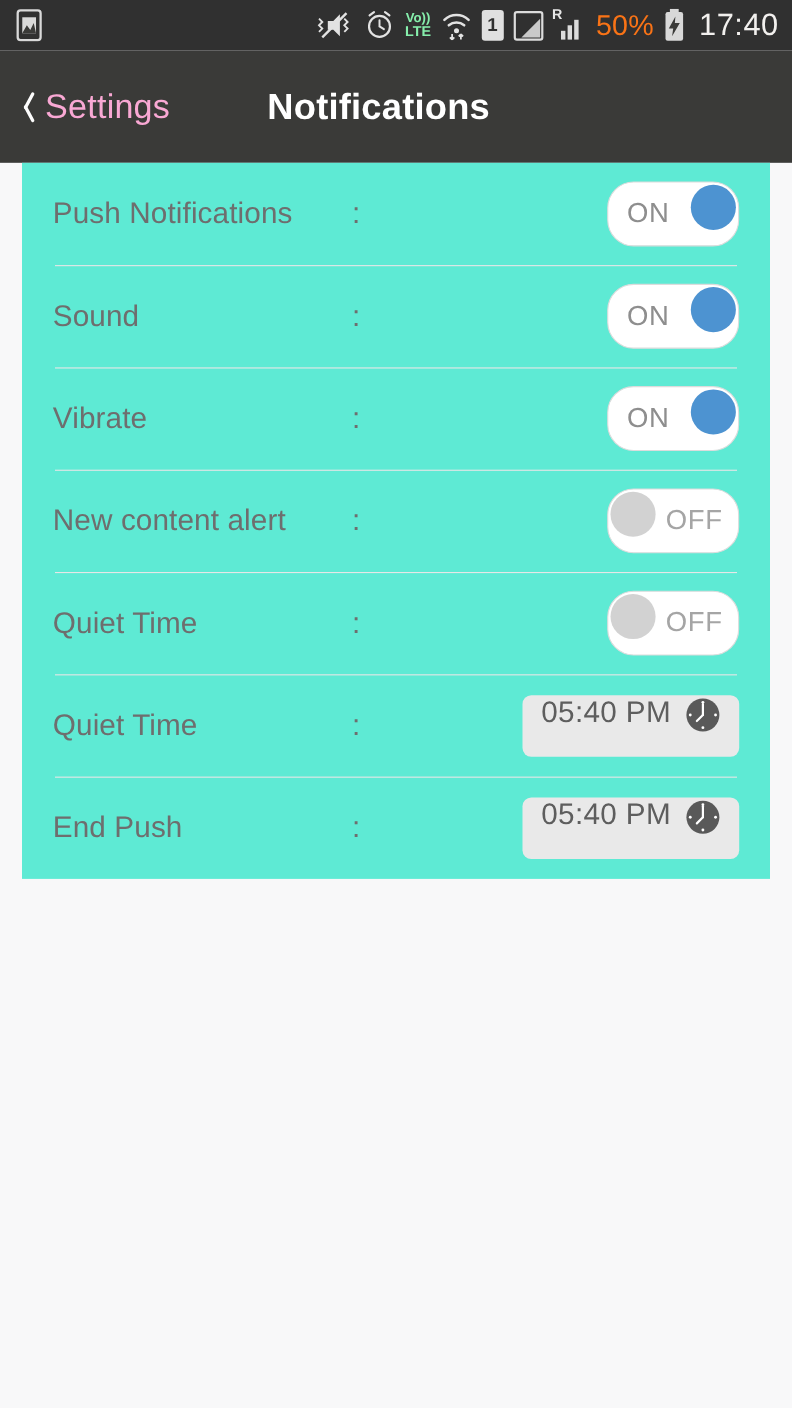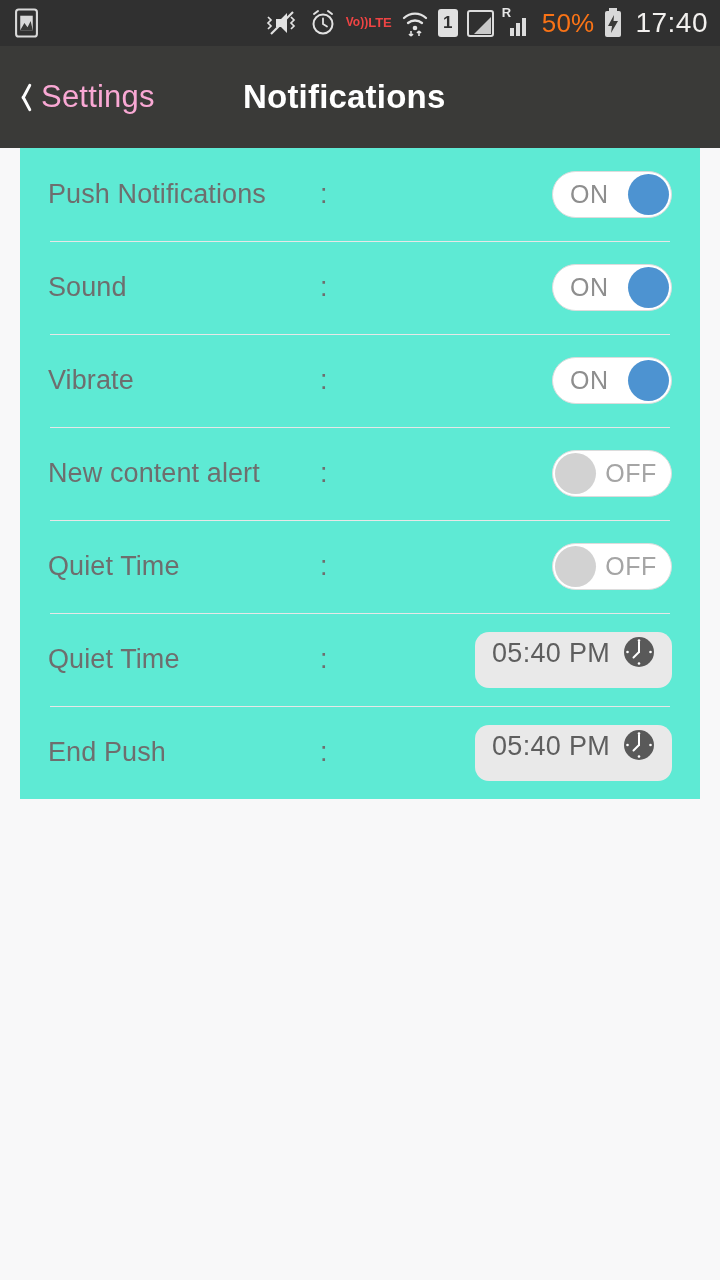--- a/index.html
+++ b/index.html
@@ -21,22 +21,22 @@
   }
   .sb-left { display:flex; align-items:center; }
   .sb-right {
     margin-left:auto;
     display:flex; align-items:center; gap:9px;
   }
   .sb-icon { display:flex; align-items:center; justify-content:center; }
   .sb-text { font-size:26px; letter-spacing:.2px; color:#f97316; }
   .sb-time { font-size:28px; color:#f2f0ee; letter-spacing:.5px; margin-left:3px; }
   .volte {
-    display:flex; flex-direction:row; align-items:center;
-    line-height:.95; font-size:13px; font-weight:bold; color:#ef4444;
+    display:flex; flex-direction:column; align-items:center;
+    line-height:.95; font-size:13px; font-weight:bold; color:#86efac;
   }
   .volte span:first-child { font-size:12px; }
   .simbox {
     width:20px; height:28px; border-radius:3px; background:#e0e0e0;
     color:#303030; font-size:17px; font-weight:bold;
     display:flex; align-items:center; justify-content:center;
   }
   .sigbox {
     width:27px; height:27px; border:2px solid #dcdcdc; border-radius:3px;
     position:relative; overflow:hidden;
@@ -89,41 +89,41 @@
   }
   .row-label {
     color:#6e6e6e; font-size:27px; letter-spacing:.1px;
     width:272px; flex:none;
   }
   .row-colon { color:#6e6e6e; font-size:27px; width:40px; flex:none; }
   .row-control { margin-left:auto; display:flex; align-items:center; }
 
   
   .toggle {
-    width:120px; height:47px; border-radius:24px;
+    width:120px; height:59px; border-radius:24px;
     border:1.5px solid #dcdcdc; background:#ffffff;
     display:flex; align-items:center; cursor:pointer;
     position:relative;
   }
   .toggle .knob {
     width:41px; height:41px; border-radius:50%;
     position:absolute; top:1.5px;
   }
   .toggle .state {
     font-size:25px; letter-spacing:.6px; position:absolute;
   }
   .toggle.on .knob { right:2px; background:#4d93d1; }
   .toggle.on .state { left:17px; color:#8e8e8e; }
   .toggle.off .knob { left:2px; background:#d2d2d2; }
   .toggle.off .state { right:14px; color:#a5a5a5; }
 
   
   .timefield {
-    min-width:186px; height:56px; border-radius:14px;
-    background:#e9e9e9; display:flex; align-items:center;
+    min-width:186px; height:56px; border-radius:8px;
+    background:#e9e9e9; display:flex; 
     gap:11px; padding:0 15px 12px 17px; cursor:pointer;
   }
   .timefield .tval { font-size:27px; color:#5e5e5e; letter-spacing:.3px; }
   .clock-ic { width:36px; height:36px; flex:none; }
 
   .imgicon { width:25px; height:30px; }
 </style>
 </head>
 <body>
 

